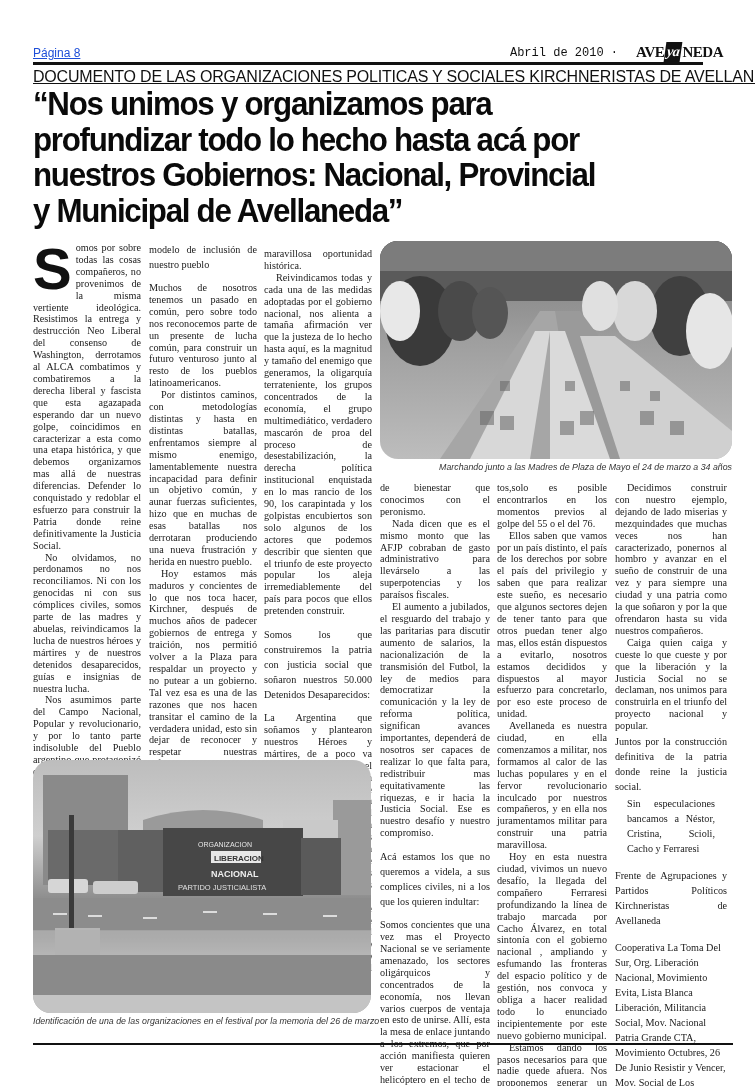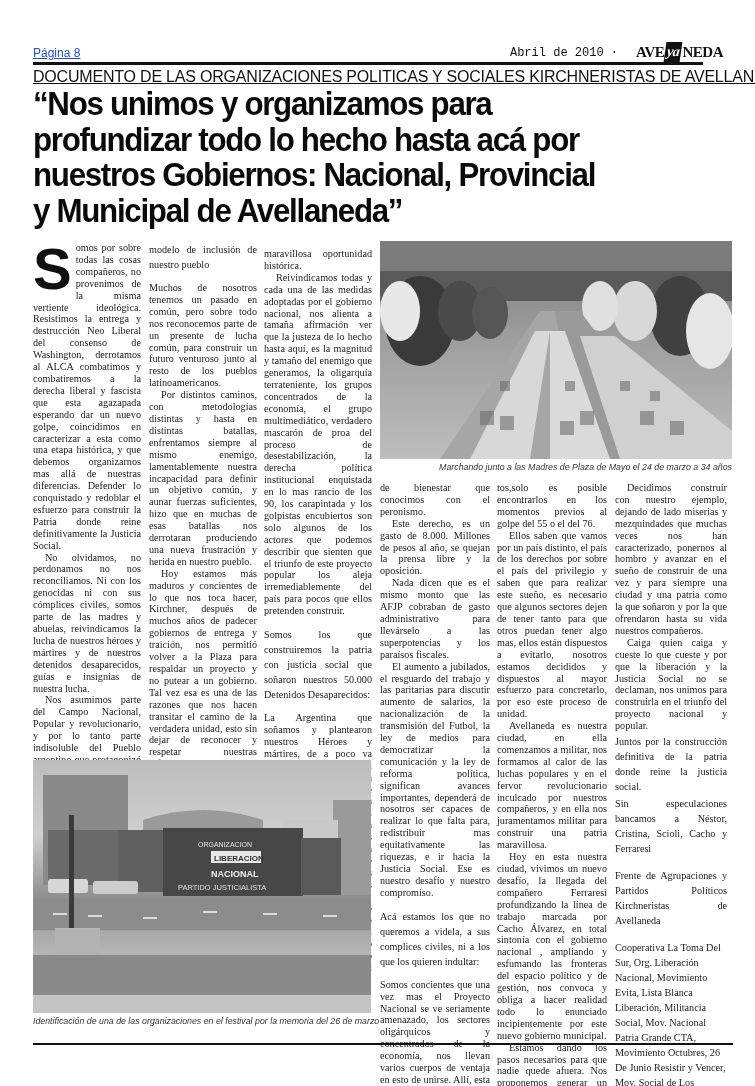--- a/index.html
+++ b/index.html
@@ -17,21 +17,21 @@
 
     .headline { position: absolute; left: 33px; top: 86px; width: 700px; font-family: "Liberation Sans", sans-serif; font-weight: bold; font-size: 34px; line-height: 35.5px; letter-spacing: -1.4px; color: #0a0a0a; transform: scaleX(0.92); transform-origin: left top; width: 760px; }
 
     .col { position: absolute; font-size: 10.2px; line-height: 11.9px; text-align: justify; color: #1a1a1a; hyphens: auto; }
     .col p { text-indent: 12px; }
     .col p.noindent { text-indent: 0; }
     .col .sub { font-weight: normal; text-indent: 0; margin: 10px 0; line-height: 15px; }
 
     .dropcap { float: left; font-family: "Liberation Sans", sans-serif; font-weight: bold; font-size: 58px; line-height: 46px; margin: 4px 4px 0 0; color: #111; }
 
-    .photo { position: absolute; overflow: hidden; }
+    .photo { position: absolute; overflow: hidden; border-radius: 18px; }
     .caption { position: absolute; font-family: "Liberation Sans", sans-serif; font-style: italic; font-size: 8.8px; color: #333; text-align: right; white-space: nowrap; }
 
     .rule-bottom { position: absolute; left: 33px; top: 1043px; width: 700px; height: 2px; background: #111; }
   </style>
 </head>
 <body>
 
 <div class="header">
   <span class="page-num">Página 8</span>
   <span class="date">Abril de 2010 ·</span>
@@ -104,42 +104,41 @@
         <rect x="185" y="140" width="10" height="10"></rect>
       <rect x="240" y="140" width="10" height="10"></rect>
         <rect x="270" y="150" width="10" height="10"></rect>
     </g>
   </svg>
 </div>
 <div class="caption" style="left:380px; top:462px; width:352px;">Marchando junto a las Madres de Plaza de Mayo el 24 de marzo a 34 años</div>
 
 <div class="col" style="left:380px; top:482px; width:110px;">
   <p class="noindent">de bienestar que conocimos con el peronismo.</p>
-  <p>Este derecho, es un gasto de 8.000. Millones de pesos al año, se quejan la prensa libre y la oposición.</p>
   <p>Nada dicen que es el mismo monto que las AFJP cobraban de gasto administrativo para llevárselo a las superpotencias y los paraísos fiscales.</p>
   <p>El aumento a jubilados, el resguardo del trabajo y las paritarias para discutir aumento de salarios, la nacionalización de la transmisión del Futbol, la ley de medios para democratizar la comunicación y la ley de reforma política, significan avances importantes, dependerá de nosotros ser capaces de realizar lo que falta para, redistribuir mas equitativamente las riquezas, e ir hacia la Justicia Social. Ese es nuestro desafío y nuestro compromiso.</p>
   <p class="sub">Acá estamos los que no queremos a videla, a sus complices civiles, ni a los que los quieren indultar:</p>
   <p class="noindent">Somos concientes que una vez mas el Proyecto Nacional se ve seriamente amenazado, los sectores oligárquicos y concentrados de la economía, nos llevan varios cuerpos de ventaja en esto de unirse. Allí, esta la mesa de enlace juntando a los extremos, que por acción manifiesta quieren ver estacionar el helicóptero en el techo de la rosada.</p>
 
 </div>
 
 <div class="col" style="left:497px; top:482px; width:110px;">
   <p class="noindent">tos,solo es posible encontrarlos en los momentos previos al golpe del 55 o el del 76.</p>
   <p>Ellos saben que vamos por un país distinto, el país de los derechos por sobre el país del privilegio y saben que para realizar este sueño, es necesario que algunos sectores dejen de tener tanto para que otros puedan tener algo mas, ellos están dispuestos a evitarlo, nosotros estamos decididos y dispuestos al mayor esfuerzo para concretarlo, por eso este proceso de unidad.</p>
   <p>Avellaneda es nuestra ciudad, en ella comenzamos a militar, nos formamos al calor de las luchas populares y en el fervor revolucionario inculcado por nuestros compañeros, y en ella nos juramentamos militar para construir una patria maravillosa.</p>
   <p>Hoy en esta nuestra ciudad, vivimos un nuevo desafío, la llegada del compañero Ferraresi profundizando la línea de trabajo marcada por Cacho Álvarez, en total sintonía con el gobierno nacional , ampliando y esfumando las fronteras del espacio político y de gestión, nos convoca y obliga a hacer realidad todo lo enunciado incipientemente por este nuevo gobierno municipal.</p>
   <p>Estamos dando los pasos necesarios para que nadie quede afuera. Nos proponemos generar un espacio político social, con identidad popular, que debata ideológicamente como desde su participación concreta, da cuenta y aporta soluciones a los graves problemas que aun aquejan a nuestro pueblo.</p>
 
 </div>
 
 <div class="col" style="left:615px; top:482px; width:112px;">
   <p>Decidimos construir con nuestro ejemplo, dejando de lado miserias y mezquindades que muchas veces nos han caracterizado, ponernos al hombro y avanzar en el sueño de construir de una vez y para siempre una ciudad y una patria como la que soñaron y por la que ofrendaron hasta su vida nuestros compañeros.</p>
   <p>Caiga quien caiga y cueste lo que cueste y por que la liberación y la Justicia Social no se declaman, nos unimos para construirla en el triunfo del proyecto nacional y popular.</p>
   <p class="sub" style="margin:2px 0 2px;">Juntos por la construcción definitiva de la patria donde reine la justicia social.</p>
-  <p class="sub" style="margin:0 0 12px;">Sin especulaciones bancamos a Néstor, Cristina, Scioli, Cacho y Ferraresi</p>
+  <p class="sub" style="margin:0 12px 12px;">Sin especulaciones bancamos a Néstor, Cristina, Scioli, Cacho y Ferraresi</p>
   <p class="sub" style="margin:0 0 12px;">Frente de Agrupaciones y Partidos Políticos Kirchneristas de Avellaneda</p>
   <p class="sub" style="margin:0; text-align:left;">Cooperativa La Toma Del Sur, Org. Liberación Nacional, Movimiento Evita, Lista Blanca Liberación, Militancia Social, Mov. Nacional Patria Grande CTA, Movimiento Octubres, 26 De Junio Resistir y Vencer, Mov. Social de Los Provincianos, Bloque Social de Avellaneda, Agrup. Reencuentro Popular, Agrupación por La Justicia Social, Org. Martín Fierro. Frente Grande</p>
 </div>
 
 <div class="photo" style="left:33px; top:760px; width:338px; height:253px; background: linear-gradient(180deg,#bdbdbd 0%,#cfcfcf 30%,#8d8d8d 55%,#a3a3a3 70%,#c6c6c6 80%,#a8a8a8 100%);">
   <svg width="338" height="253" viewBox="0 0 338 253">
     <rect x="10" y="15" width="85" height="110" fill="#8a8a8a"></rect>
     <rect x="15" y="70" width="80" height="55" fill="#6a6a6a"></rect>
     <rect x="300" y="40" width="38" height="95" fill="#9a9a9a"></rect>
     <rect x="250" y="60" width="55" height="70" fill="#c9c9c9"></rect>

